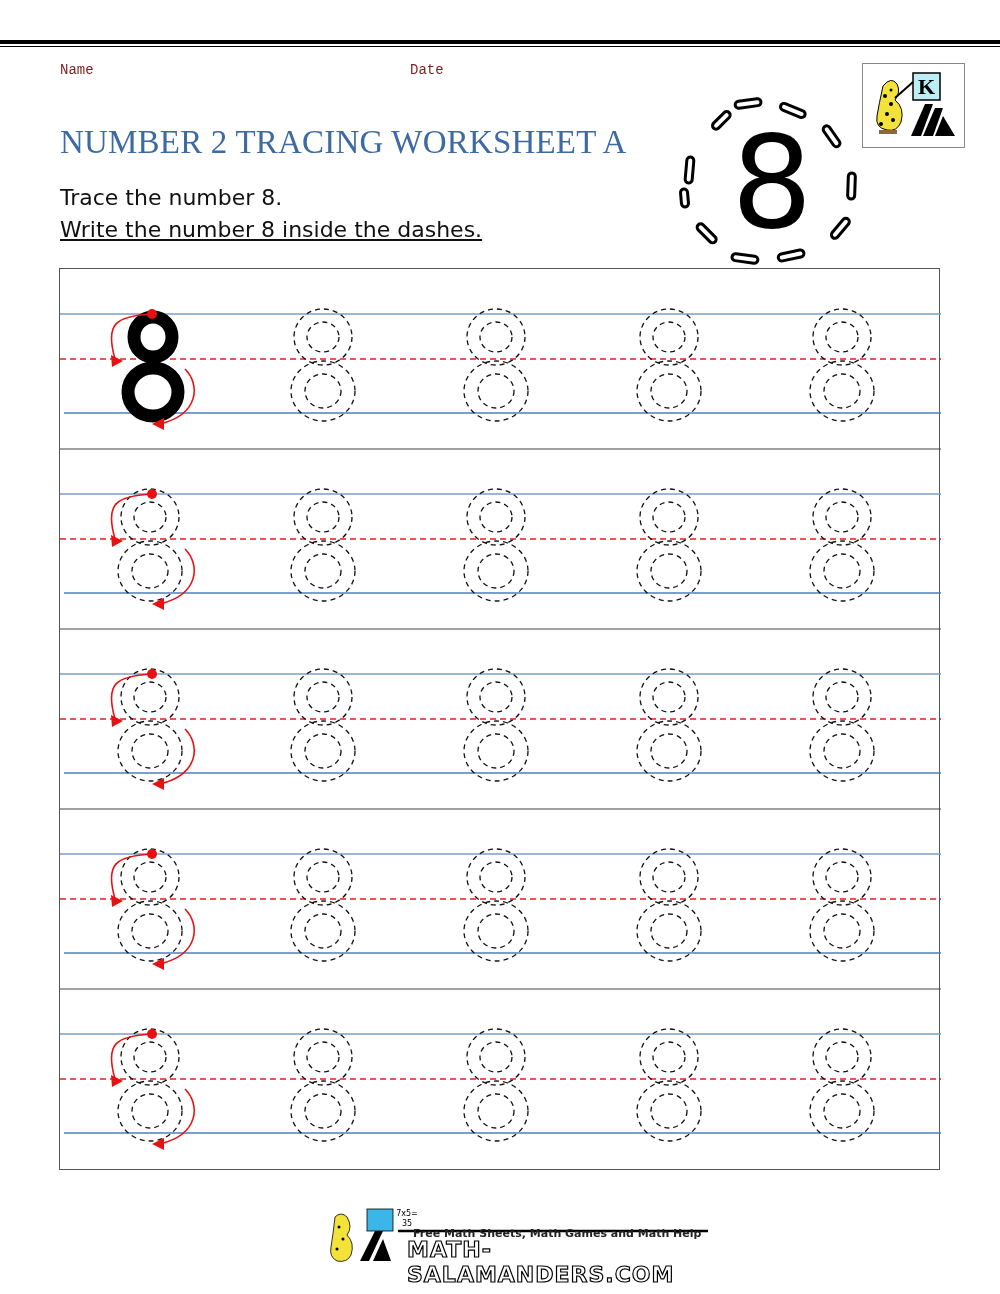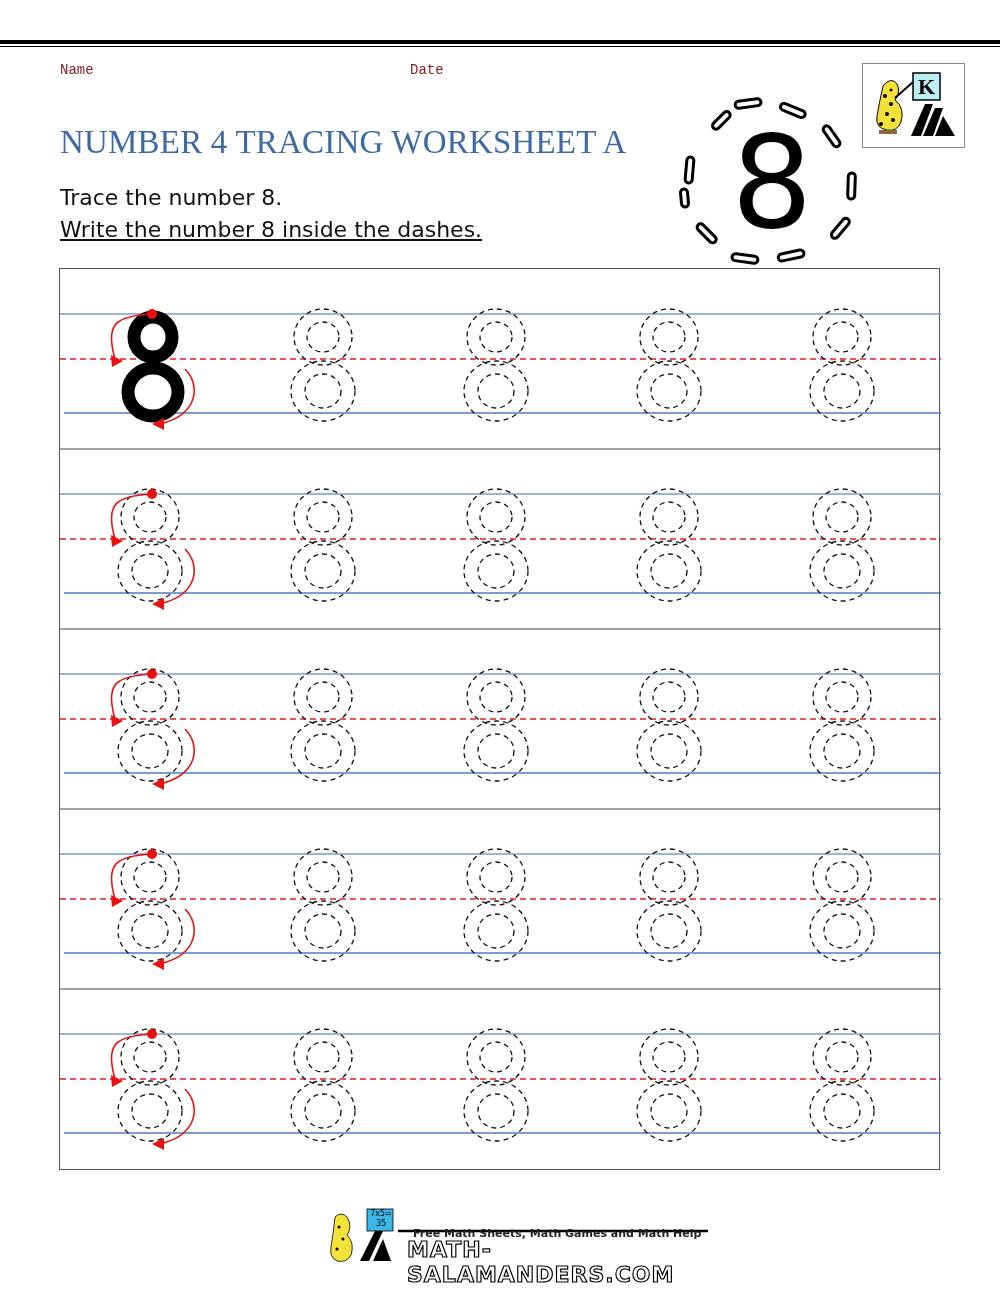--- a/index.html
+++ b/index.html
@@ -16,21 +16,21 @@
 </style>
 </head>
 <body>
 
 <div class="abs top-rule"></div>
 <div class="abs top-rule2"></div>
 
 <div class="abs lbl" style="left:60px;top:62px;">Name</div>
 <div class="abs lbl" style="left:410px;top:62px;">Date</div>
 
-<div class="abs title">NUMBER 4 TRACING WORKSHEET A</div>
+<div class="abs title">NUMBER 2 TRACING WORKSHEET A</div>
 <div class="abs instr" style="top:185px;">Trace the number 8.</div>
 <div class="abs instr" style="top:217px;text-decoration:underline;">Write the number 8 inside the dashes.</div>
 
 <div class="abs" style="left:670px;top:95px;width:200px;height:175px;">
   <svg width="200" height="175" viewBox="0 0 200 175">
     <g fill="#fff" stroke="#000" stroke-width="3">
       <rect x="65" y="5" width="26" height="7" rx="3.5" transform="rotate(-8 78 8)"></rect>
       <rect x="110" y="12" width="26" height="7" rx="3.5" transform="rotate(22 123 15)"></rect>
       <rect x="40" y="22" width="22" height="7" rx="3.5" transform="rotate(-45 51 25)"></rect>
       <rect x="150" y="38" width="24" height="7" rx="3.5" transform="rotate(55 162 41)"></rect>
@@ -160,16 +160,16 @@
   <svg width="390" height="65" viewBox="0 0 390 65">
     <rect x="42" y="4" width="26" height="22" fill="#3BB6E8" stroke="#000" stroke-width="0.8"></rect>
     <path d="M10 12 q6 -6 12 0 q6 10 0 18 q8 8 4 20 q-4 8 -14 6 q-8 -4 -6 -14 q2 -12 4 -30z" fill="#F3E23A" stroke="#000" stroke-width="0.8"></path>
     <circle cx="14" cy="22" r="1.5" fill="#000"></circle>
       <circle cx="18" cy="34" r="1.5" fill="#000"></circle>
       <circle cx="12" cy="44" r="1.5" fill="#000"></circle>
     <polygon points="35,56 50,26 58,26 44,56" fill="#000"></polygon>
     <polygon points="48,56 58,34 66,56" fill="#000"></polygon>
     <line x1="73" y1="26" x2="383" y2="26" stroke="#000" stroke-width="2.5"></line>
   </svg>
-  <div class="abs" style="left:44px;top:4px;width:24px;font-size:8px;line-height:10px;color:#000;text-align:center;font-family:'DejaVu Sans',sans-serif;">7x5= 35</div>
+  <div class="abs" style="left:44px;top:4px;width:24px;font-size:8px;line-height:10px;color:#000;text-align:center;font-family:'DejaVu Sans',sans-serif;padding-left:26px;">7x5= 35</div>
   <div class="abs" style="left:88px;top:22px;font-size:11px;font-weight:bold;color:#222;font-family:'DejaVu Sans',sans-serif;">Free Math Sheets, Math Games and Math Help</div>
   <div class="abs" style="left:62px;top:32px;font-size:22px;font-weight:bold;letter-spacing:1px;color:#fff;-webkit-text-stroke:1.2px #000;font-family:'DejaVu Sans',sans-serif;margin-left:20px;">MATH-SALAMANDERS.COM</div>
 </div>
 
 </body></html>

